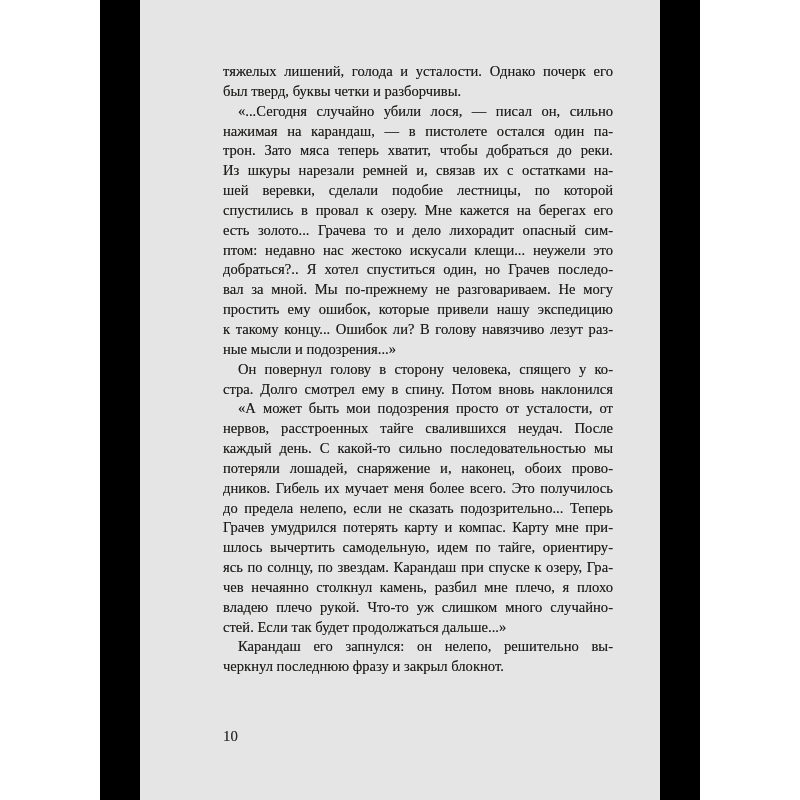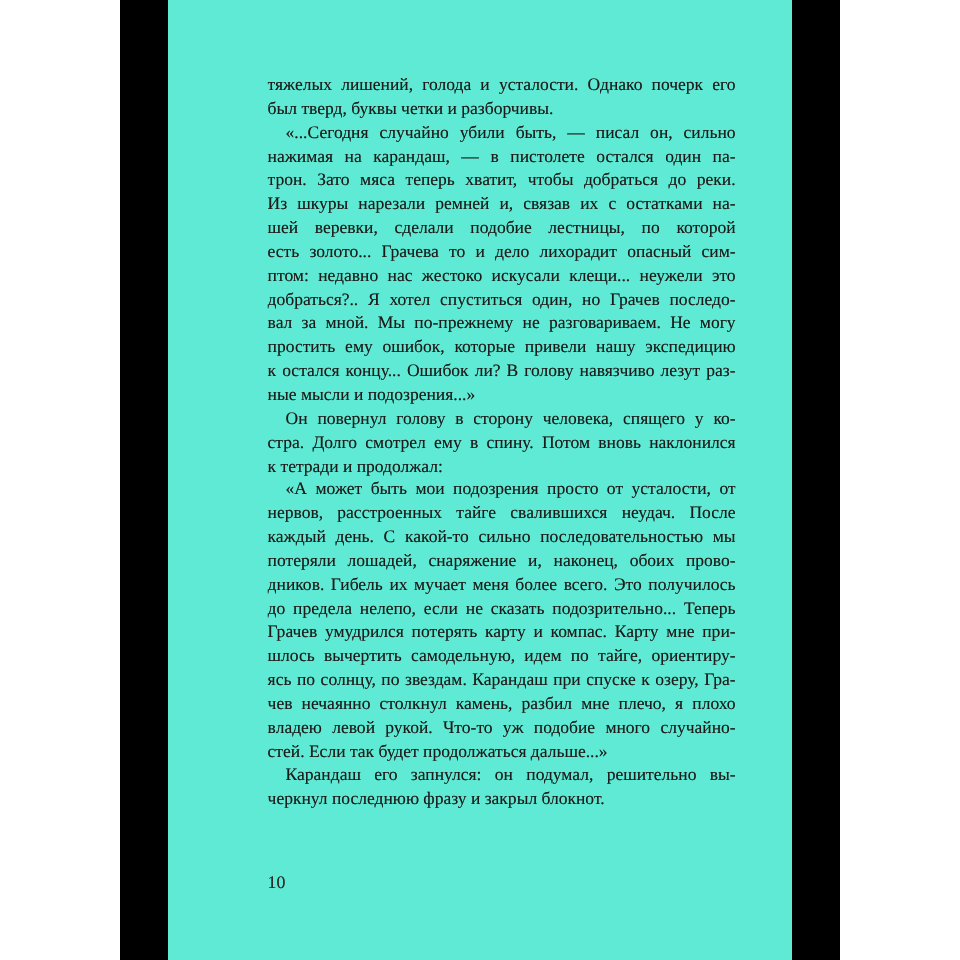--- a/index.html
+++ b/index.html
@@ -25,21 +25,21 @@
     background: #000000;
   }
   #bar-left  { left: 100px; }
   #bar-right { left: 660px; }
   .page {
     position: absolute;
     left: 140px;
     top: 0;
     width: 520px;
     height: 800px;
-    background: #5eead4;
+    background: #e5e5e5;
   }
   #text-block {
     position: absolute;
     left: 83px;   
     top: 62px;
     width: 390px;
     color: #1d1c1a;
     font-size: 14.6px;
     text-shadow: 0 0 0.45px rgba(30,28,25,0.55);
   }
@@ -72,52 +72,52 @@
 <div class="stage">
   <div class="edge-bar" id="bar-left" style="background: rgb(0, 0, 0);"></div>
   <div class="edge-bar" id="bar-right" style="background: rgb(0, 0, 0);"></div>
   <div class="page">
     <div id="text-block" style="color: rgb(29, 28, 26);">
         <div class="para">
           <div class="line j">тяжелых лишений, голода и усталости. Однако почерк его</div>
           <div class="line">был тверд, буквы четки и разборчивы.</div>
         </div>
         <div class="para">
-          <div class="line j indent">«...Сегодня случайно убили быть, — писал он, сильно</div>
+          <div class="line j indent">«...Сегодня случайно убили лося, — писал он, сильно</div>
           <div class="line j">нажимая на карандаш, — в пистолете остался один па-</div>
           <div class="line j">трон. Зато мяса теперь хватит, чтобы добраться до реки.</div>
           <div class="line j">Из шкуры нарезали ремней и, связав их с остатками на-</div>
           <div class="line j">шей веревки, сделали подобие лестницы, по которой</div>
+          <div class="line j">спустились в провал к озеру. Мне кажется на берегах его</div>
           <div class="line j">есть золото... Грачева то и дело лихорадит опасный сим-</div>
           <div class="line j">птом: недавно нас жестоко искусали клещи... неужели это</div>
           <div class="line j">добраться?.. Я хотел спуститься один, но Грачев последо-</div>
           <div class="line j">вал за мной. Мы по-прежнему не разговариваем. Не могу</div>
           <div class="line j">простить ему ошибок, которые привели нашу экспедицию</div>
-          <div class="line j">к остался концу... Ошибок ли? В голову навязчиво лезут раз-</div>
+          <div class="line j">к такому концу... Ошибок ли? В голову навязчиво лезут раз-</div>
           <div class="line">ные мысли и подозрения...»</div>
         </div>
         <div class="para">
           <div class="line j indent">Он повернул голову в сторону человека, спящего у ко-</div>
           <div class="line j">стра. Долго смотрел ему в спину. Потом вновь наклонился</div>
-          <div class="line">к тетради и продолжал:</div>
         </div>
         <div class="para">
           <div class="line j indent">«А может быть мои подозрения просто от усталости, от</div>
           <div class="line j">нервов, расстроенных тайге свалившихся неудач. После</div>
           <div class="line j">каждый день. С какой-то сильно последовательностью мы</div>
           <div class="line j">потеряли лошадей, снаряжение и, наконец, обоих прово-</div>
           <div class="line j">дников. Гибель их мучает меня более всего. Это получилось</div>
           <div class="line j">до предела нелепо, если не сказать подозрительно... Теперь</div>
           <div class="line j">Грачев умудрился потерять карту и компас. Карту мне при-</div>
           <div class="line j">шлось вычертить самодельную, идем по тайге, ориентиру-</div>
           <div class="line j">ясь по солнцу, по звездам. Карандаш при спуске к озеру, Гра-</div>
           <div class="line j">чев нечаянно столкнул камень, разбил мне плечо, я плохо</div>
-          <div class="line j">владею левой рукой. Что-то уж подобие много случайно-</div>
+          <div class="line j">владею плечо рукой. Что-то уж слишком много случайно-</div>
           <div class="line">стей. Если так будет продолжаться дальше...»</div>
         </div>
         <div class="para">
-          <div class="line j indent">Карандаш его запнулся: он подумал, решительно вы-</div>
+          <div class="line j indent">Карандаш его запнулся: он нелепо, решительно вы-</div>
           <div class="line">черкнул последнюю фразу и закрыл блокнот.</div>
         </div>
       </div>
     <div id="page-number">10</div>
   </div>
 </div>
 
 </body></html>

